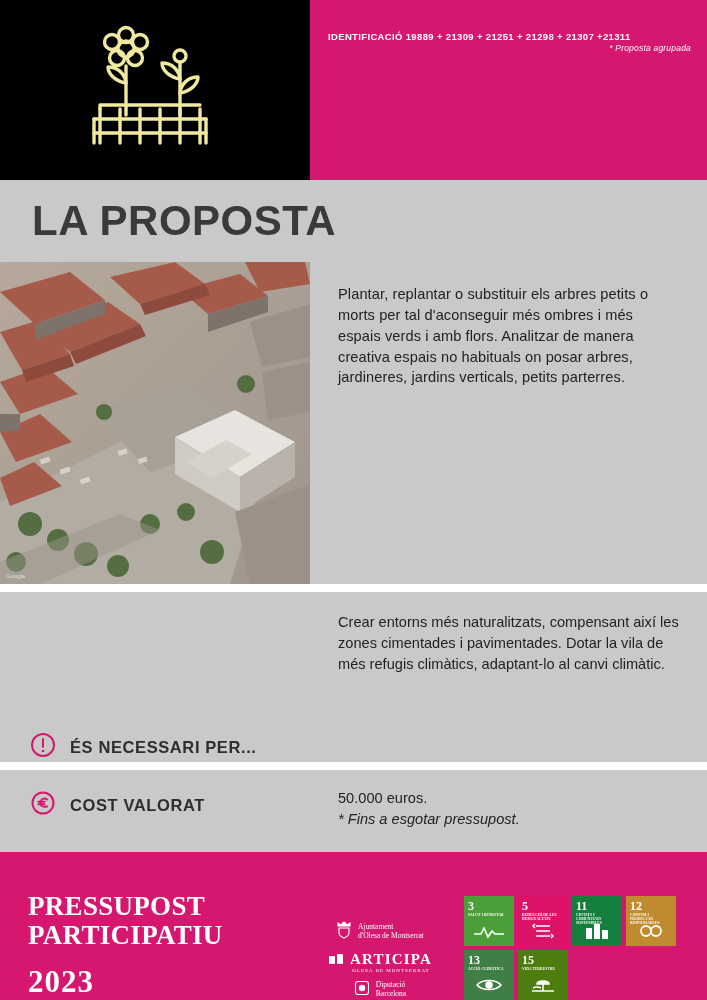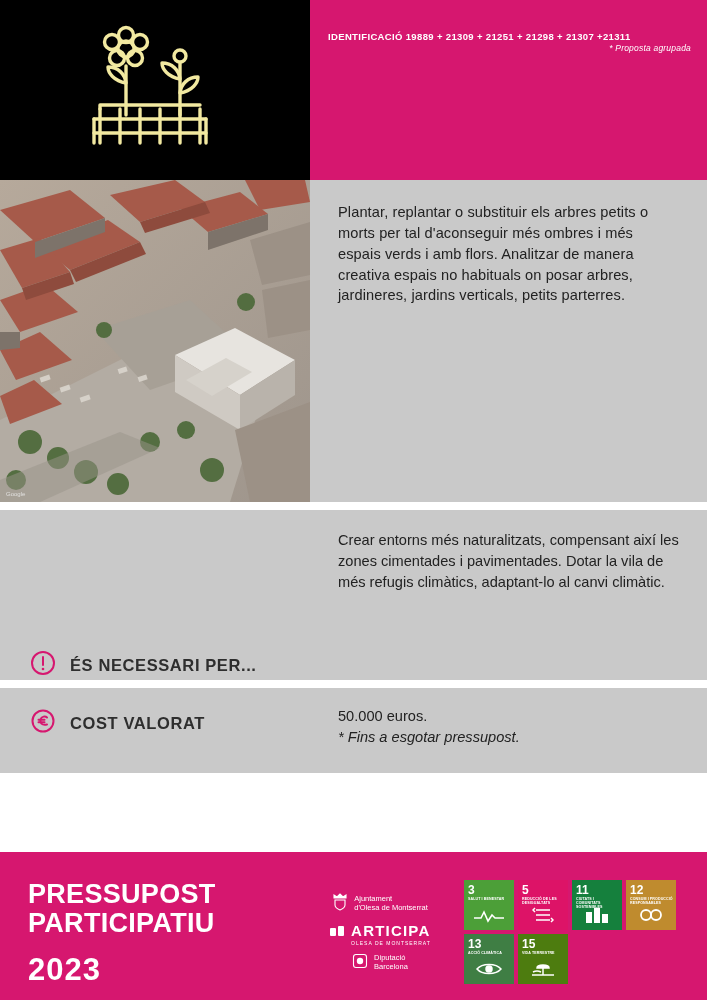--- a/index.html
+++ b/index.html
@@ -85,21 +85,21 @@
     flex: 1; background: #c9c9c9; color: #222222;
     padding: 18px 28px 0 28px;
     font-size: 14.6px; line-height: 1.45;
   }
   .cost-note { font-style: italic; }
 
   
   .footer {
     position: absolute; left: 0; bottom: 0;
     width: 707px; height: 148px; background: #d6176f;
-    display: flex; align-items: center;
+    display: flex; align-items: flex-end; font-family: Liberation Serif, serif;
   }
   .footer-left { width: 300px; padding: 16px 0 0 28px; color: #ffffff; }
   .footer-title { font-size: 27px; font-weight: 700; line-height: 1.07; letter-spacing: 0.3px; }
   .footer-year { margin-top: 14px; font-size: 31px; font-weight: 700; letter-spacing: 1px; }
   .footer-mid {
     width: 160px; padding-top: 14px;
     display: flex; flex-direction: column; align-items: center; gap: 7px;
     color: #ffffff;
   }
   .logo-line { display: flex; align-items: center; gap: 6px; }
@@ -146,20 +146,23 @@
           <path d="M14 96 L14 120 M126 96 L126 120"></path>
         </svg>
       </span>
     </div>
     <div class="header-right">
       <div class="proposal-ids">IDENTIFICACIÓ 19889 + 21309 + 21251 + 21298 + 21307 +21311</div>
       <div class="proposal-note">* Proposta agrupada</div>
     </div>
   </div>
 
+  <div class="band-proposta">
+    <h2>LA PROPOSTA</h2>
+  </div>
 
   <div class="row-main">
     <div class="photo-wrap">
       <svg width="310" height="322" viewBox="0 0 310 322">
         <defs>
           <linearGradient id="sky" x1="0" y1="0" x2="1" y2="1">
             <stop offset="0" stop-color="#b6a99b"></stop>
               <stop offset="1" stop-color="#9e958c"></stop>
           </linearGradient>
         </defs>

